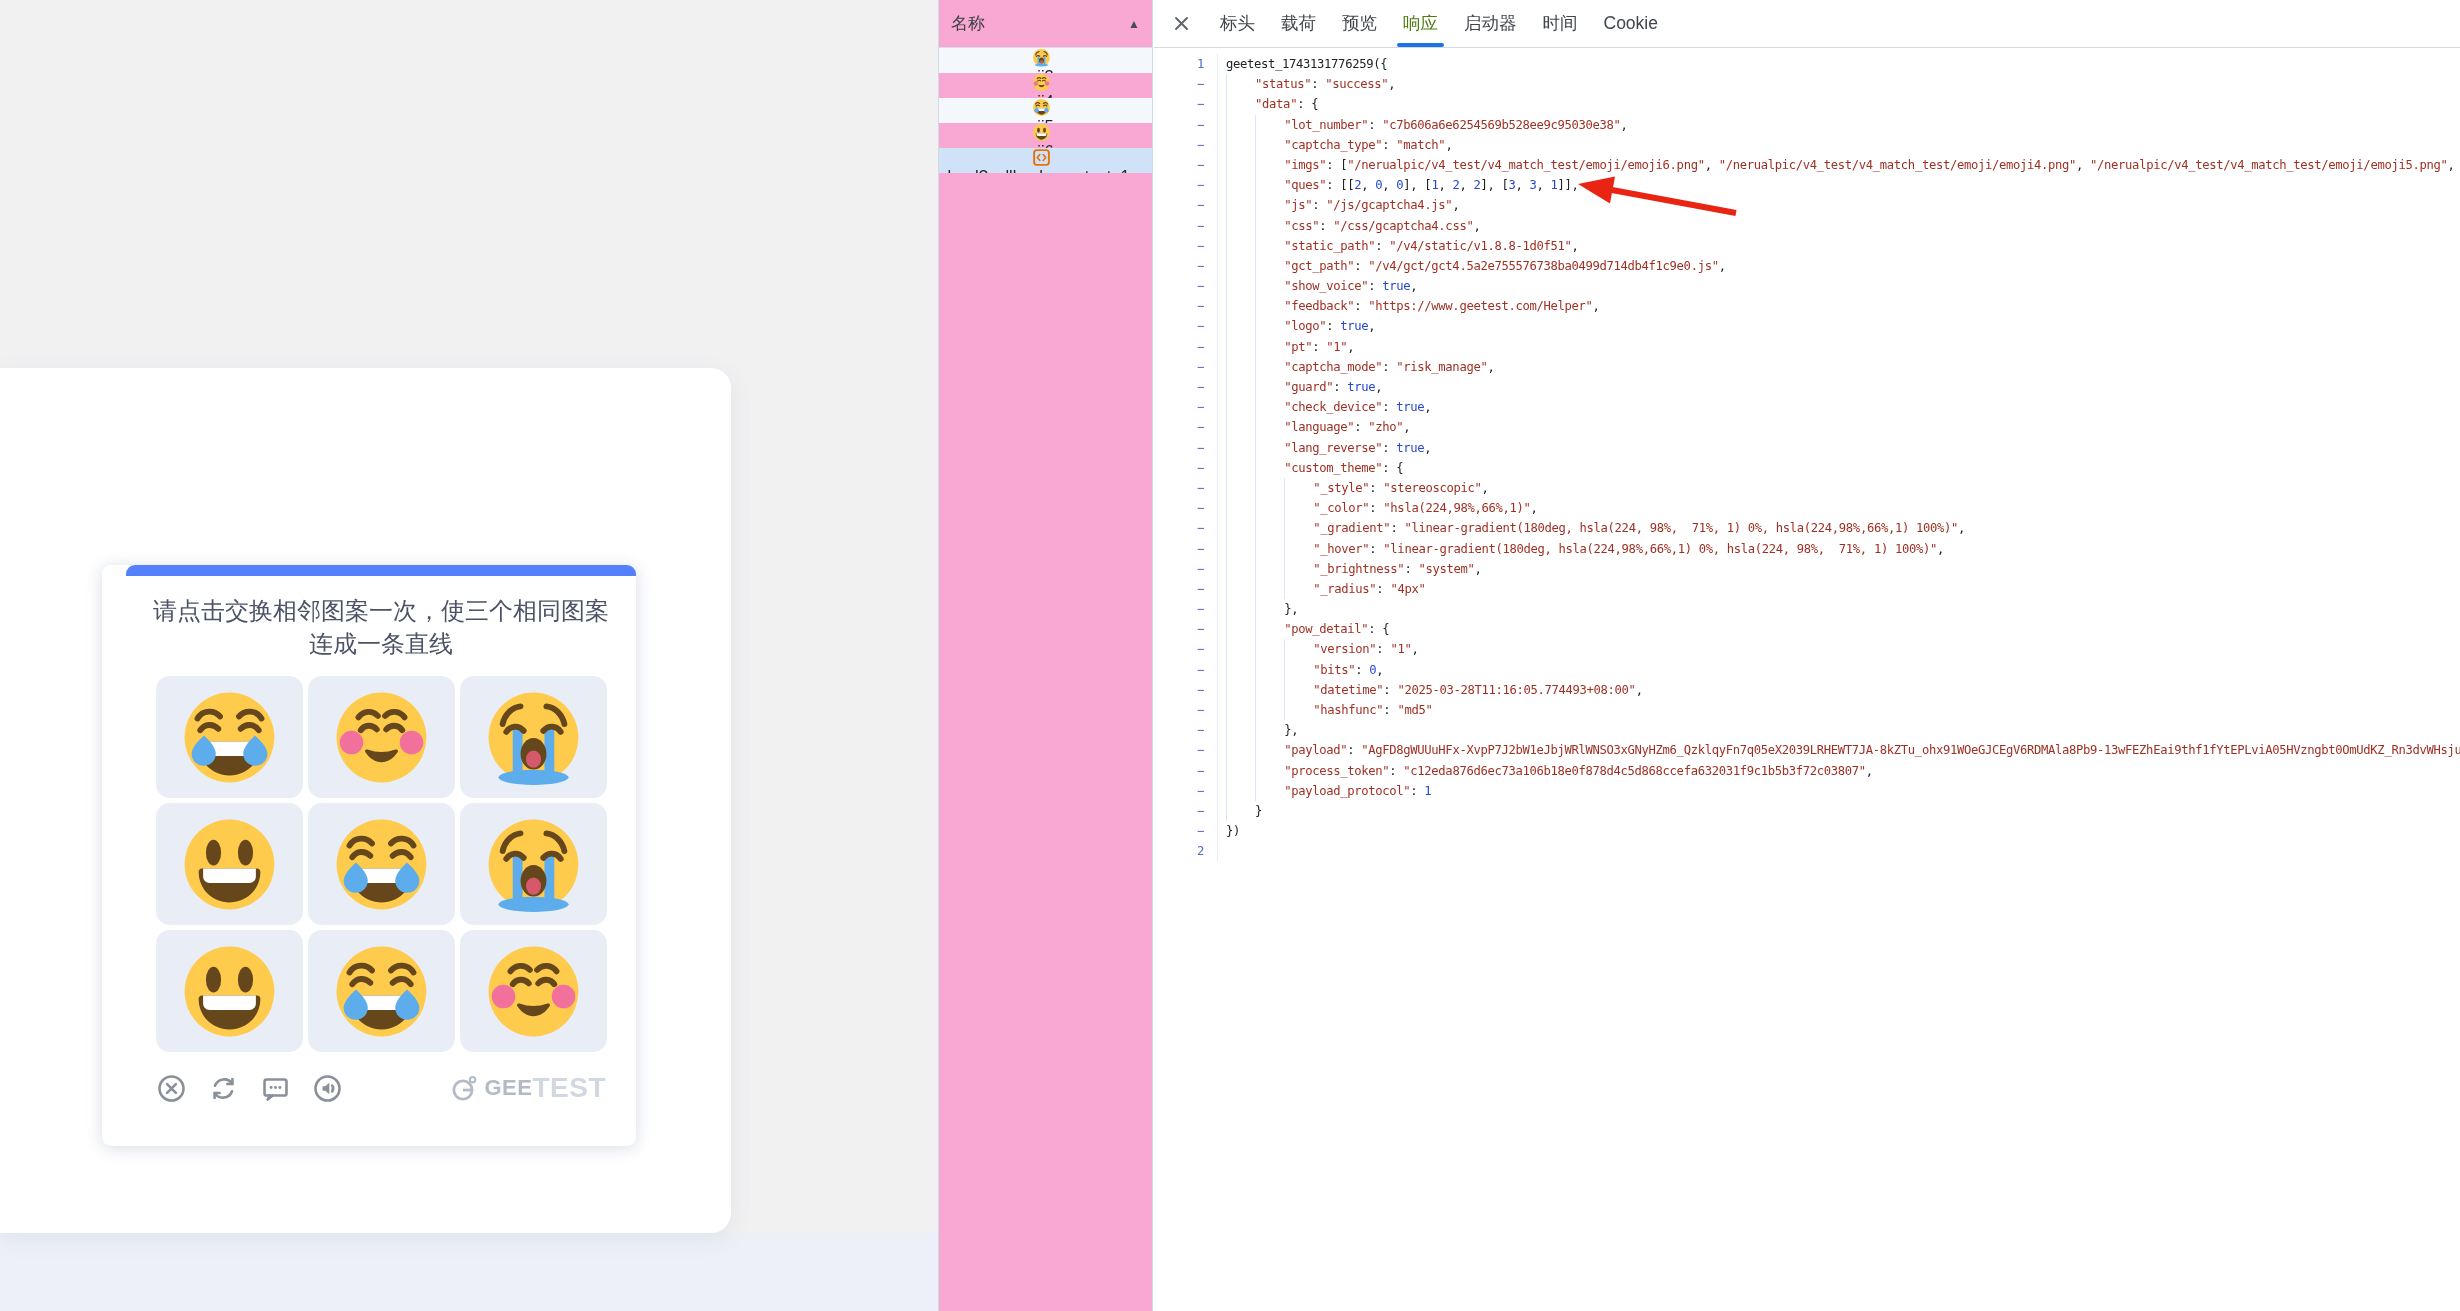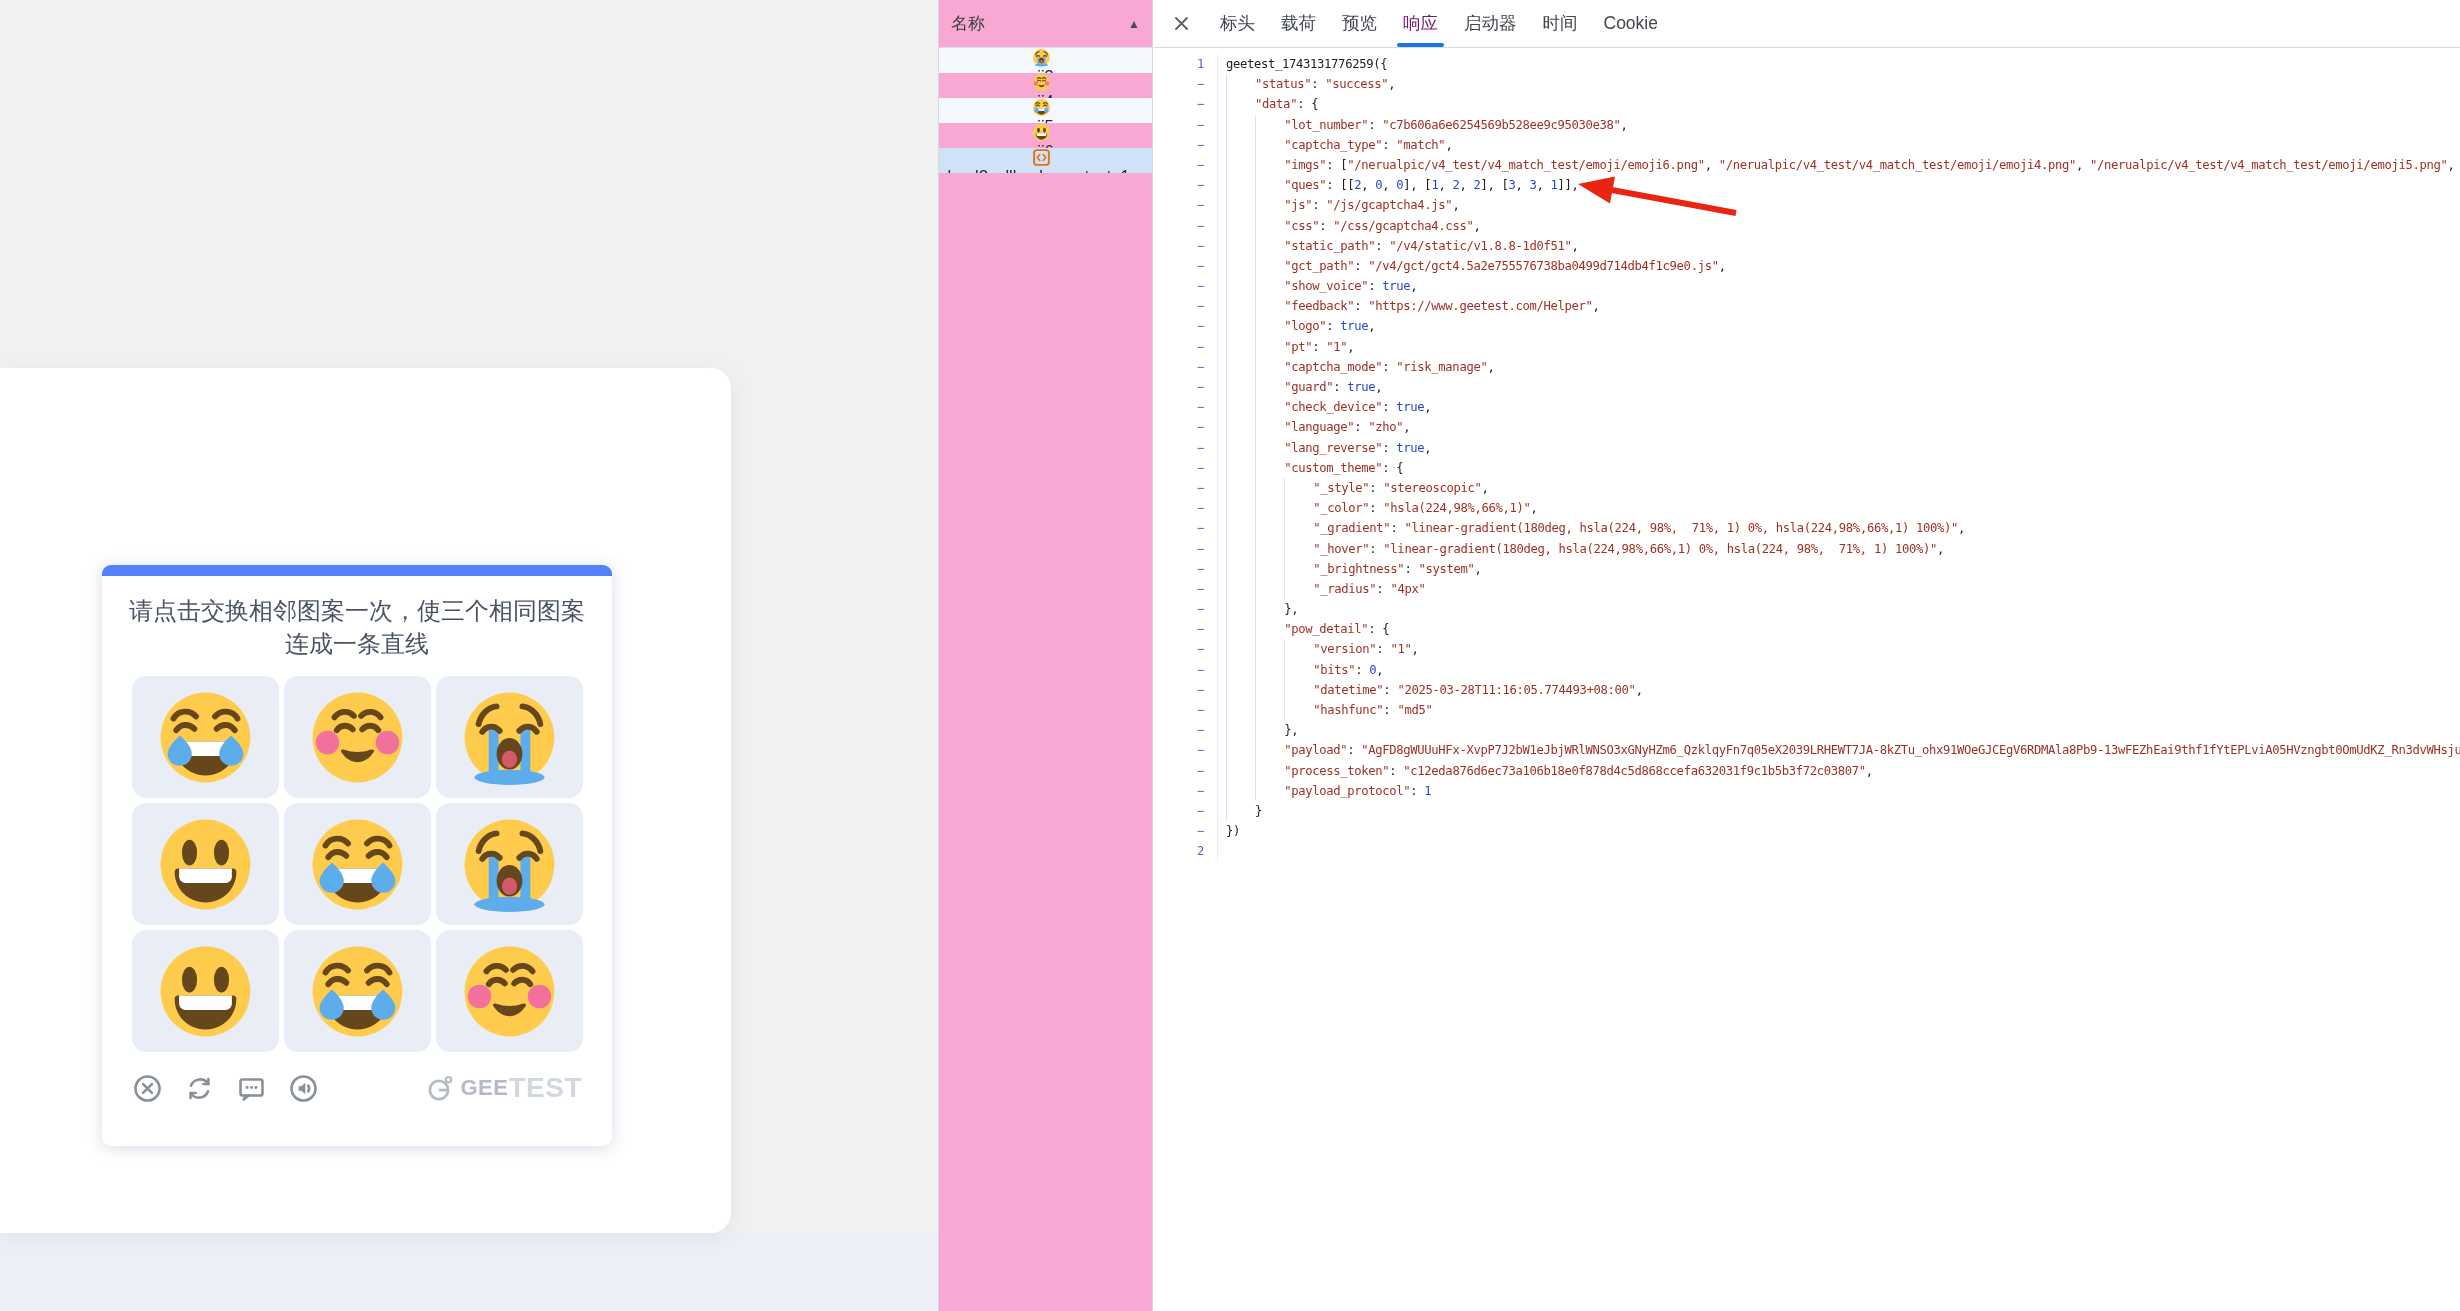--- a/index.html
+++ b/index.html
@@ -6,21 +6,21 @@
   .stage{position:relative;width:2460px;height:1311px;overflow:hidden;background:#fff;
          font-family:"Liberation Sans",sans-serif;}
 
   
   .page{position:absolute;left:0;top:0;width:938px;height:1311px;background:#f1f1f2;}
   .page-bottom{position:absolute;left:0;top:1233px;width:938px;height:78px;background:#edf0f8;}
   .card{position:absolute;left:0;top:368px;width:731px;height:865px;background:#fff;
         border-radius:0 20px 20px 0;box-shadow:0 6px 22px rgba(110,120,150,.10);}
 
   .widget{position:absolute;left:102px;top:197px;width:510px;height:581px;background:#fff;
-          border-radius:9px;box-shadow:0 2px 16px rgba(70,90,140,.22);}
+          border-radius:9px;box-shadow:0 2px 16px rgba(70,90,140,.22);padding-left:24px;}
   .topbar{height:11px;border-radius:9px 9px 0 0;background:#5381fd;}
   .cap-title{margin:18px auto 0;width:462px;text-align:center;font-size:24px;line-height:33px;
              color:#4a5366;}
   .grid{margin:16px auto 0;width:451px;display:grid;grid-template-columns:repeat(3,147px);
         grid-auto-rows:122px;gap:5px;}
   .cell{background:#e9edf5;border-radius:14px;display:flex;align-items:center;justify-content:center;}
   .cell svg{width:101px;height:101px;}
 
   .captools{display:flex;align-items:center;padding:0 30px;margin-top:20px;}
   .tool{width:31px;height:31px;margin-right:21px;cursor:pointer;}
@@ -42,21 +42,21 @@
   .frow.sel{background:#cfe2f7;}
   .ficon{width:19px;height:19px;margin-right:8px;flex:none;display:flex;}
   .ficon svg{width:19px;height:19px;display:block;}
 
   
   .main{position:absolute;left:1154px;top:0;right:0;height:1311px;background:#fff;}
   .tabbar{height:47px;border-bottom:1px solid #d6d9de;display:flex;align-items:center;}
   .closex{width:21px;height:21px;margin:0 15px 0 17px;display:flex;cursor:pointer;}
   .tabs{display:flex;height:47px;}
   .tab{position:relative;height:47px;line-height:47px;padding:0 13px;font-size:17.5px;color:#41464d;cursor:pointer;}
-  .tab.active{color:#701a75;}
+  .tab.active{color:#4d7c0f;}
   .tab.active::after{content:"";position:absolute;left:7px;right:7px;bottom:0;height:4px;
                      border-radius:4px;background:#1a73e8;}
 
   .code{position:absolute;left:0;top:48px;right:0;bottom:0;overflow:hidden;padding-top:6px;
         font-family:"DejaVu Sans Mono","Liberation Mono",monospace;font-size:12.2px;letter-spacing:-0.33px;}
   .crow{display:flex;height:20.2px;line-height:20.2px;}
   .gut{flex:none;width:50px;text-align:right;padding-right:13px;color:#4d6bc9;
        border-right:1px solid #e8eef9;}
   .txt{flex:1;min-width:0;white-space:pre;overflow:hidden;padding-left:8px;color:#202124;}
   .tk-s{color:#9e2f23;}

